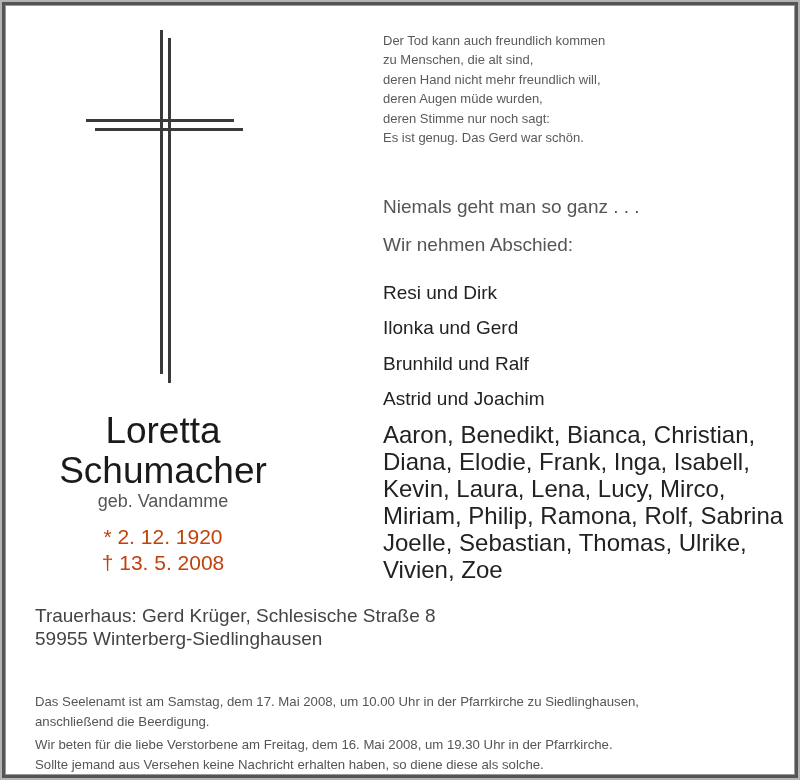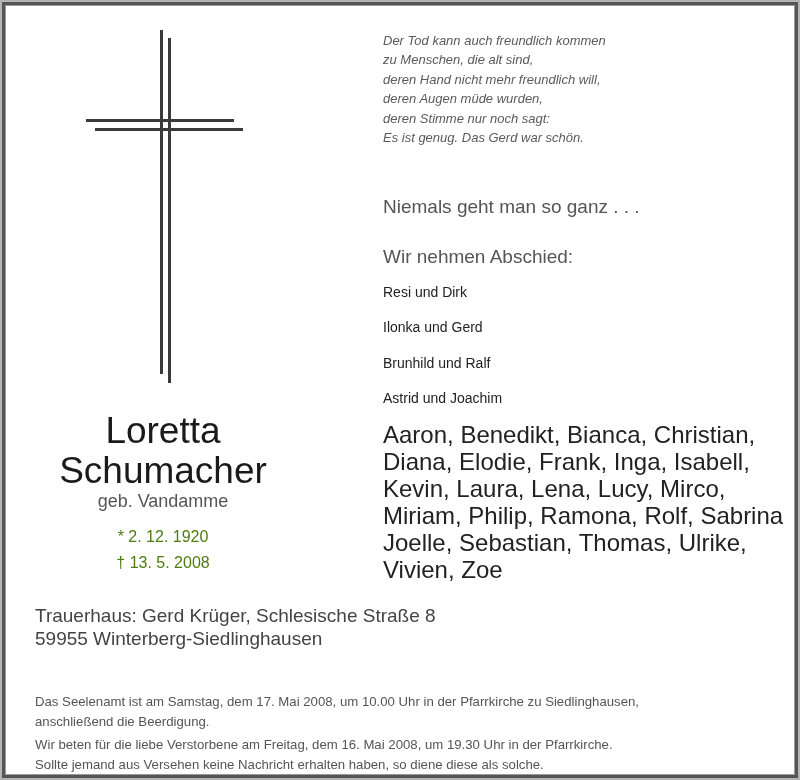--- a/index.html
+++ b/index.html
@@ -30,48 +30,47 @@
       background: #ffffff;
     }
     .cross-line {
       position: absolute;
       background: #3a3a3a;
     }
     .poem {
       position: absolute;
       left: 381px;
       top: 29px;
-      font-style: italic;
       font-size: 13px;
       line-height: 19.4px;
       color: #5a5a5a;
       margin: 0;
     }
     .poem div { white-space: nowrap; }
     .motto {
       position: absolute;
       left: 381px;
       top: 194px;
       font-size: 19px;
       color: #555555;
       white-space: nowrap;
     }
     .farewell {
       position: absolute;
       left: 381px;
-      top: 244px;
+      top: 232px;
       font-size: 19px;
       color: #555555;
       white-space: nowrap;
     }
     .couples {
       position: absolute;
       left: 381px;
       top: 273px;
-      font-size: 14px;
+      font-size: 19px;
       line-height: 35.3px;
       color: #222222;
     }
     .couples div { white-space: nowrap; }
     .grandchildren {
       position: absolute;
       left: 381px;
       top: 419px;
       font-size: 24px;
       line-height: 27px;
@@ -91,23 +90,23 @@
       color: #1a1a1a;
       margin-top: 14px;
     }
     .maiden {
       top: 489px;
       font-size: 18px;
       color: #555555;
     }
     .dates {
       top: 522px;
-      font-size: 16px;
+      font-size: 21px;
       line-height: 26px;
-      color: #4d7c0f;
+      color: #c2410c;
     }
     .address {
       position: absolute;
       left: 33px;
       top: 602px;
       font-size: 19px;
       line-height: 23px;
       color: #444444;
       white-space: nowrap;
     }

